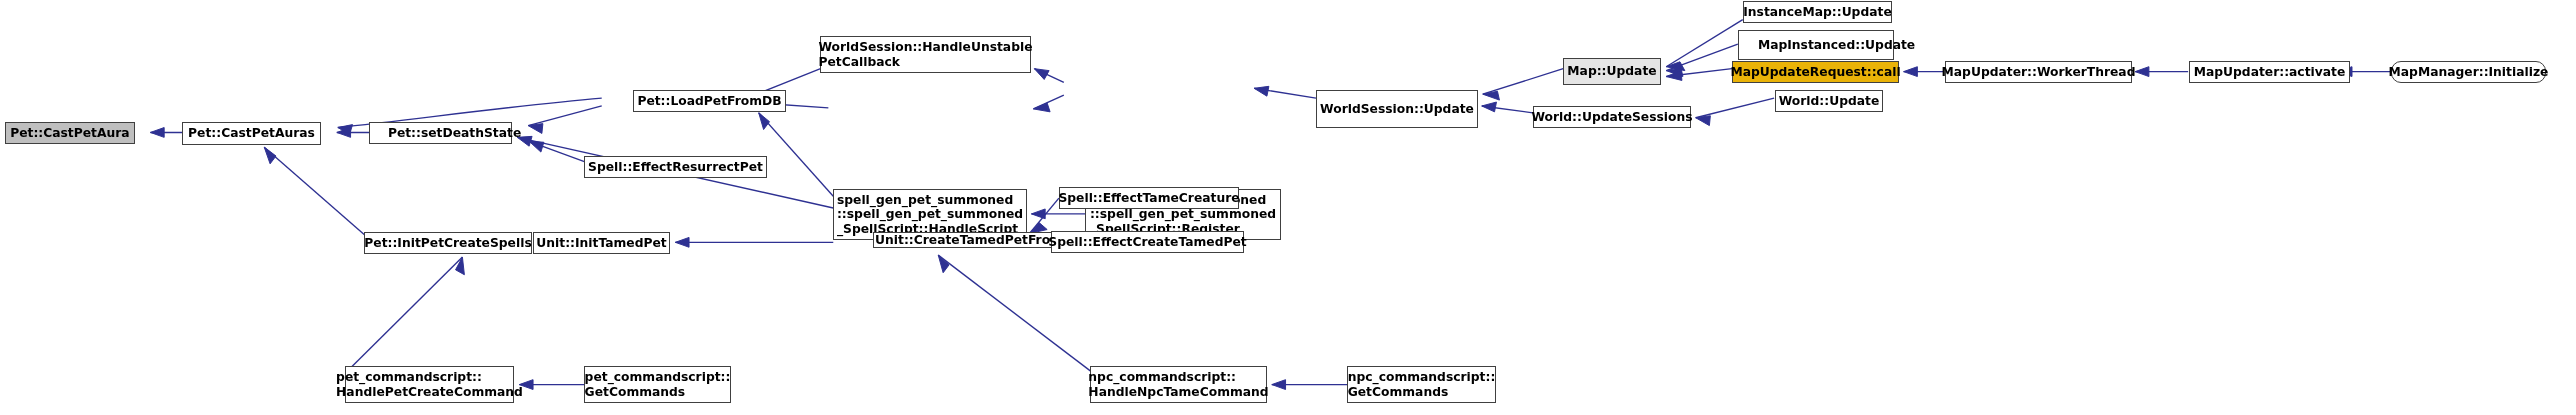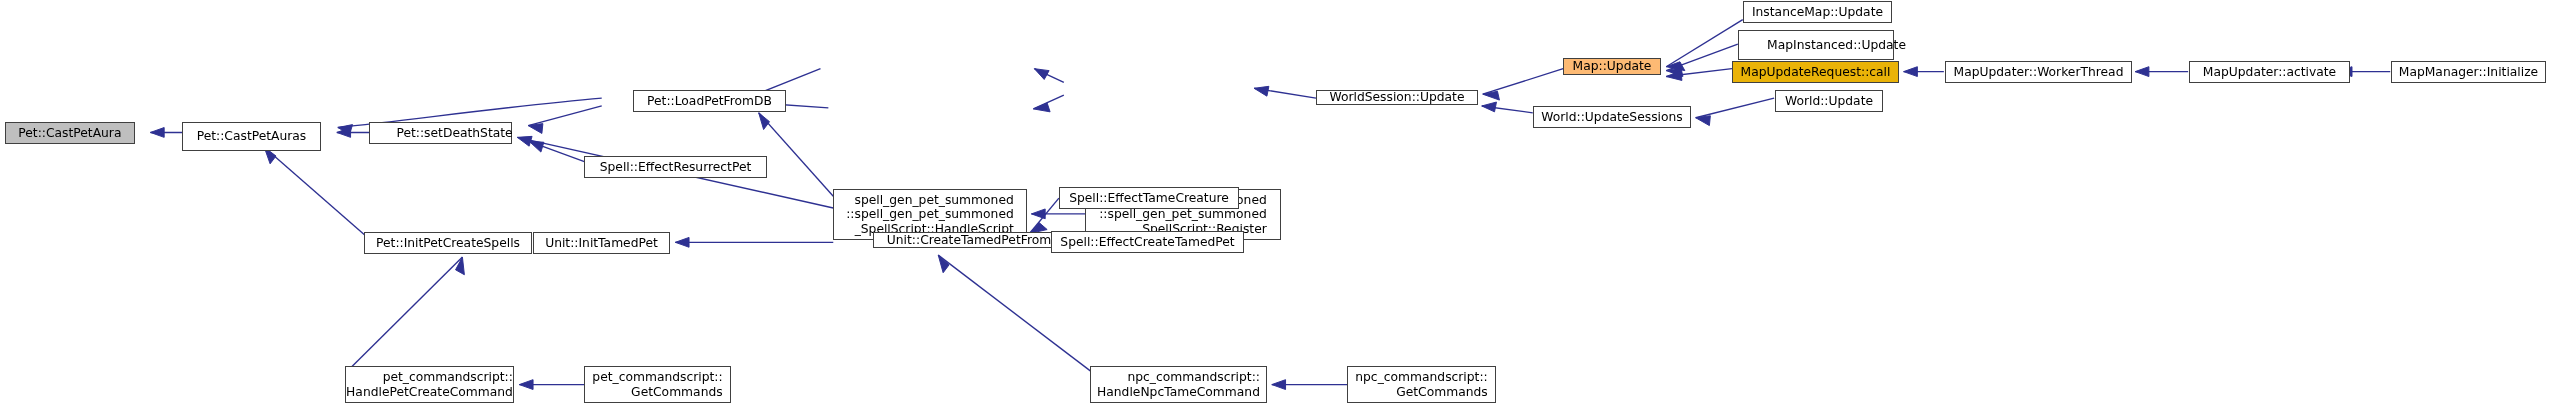--- a/index.html
+++ b/index.html
@@ -22,29 +22,30 @@
     width: 2576px;
     height: 415px;
     pointer-events: none;
   }
   .node {
     position: absolute;
     box-sizing: border-box;
     display: flex;
     align-items: center;
     justify-content: center;
-    text-align: right;
+    text-align: left;
     border: 1px solid #404040;
     background: #ffffff;
     color: #000000;
     font-size: 12.3px;
     line-height: 14.2px;
     letter-spacing: 0px;
     white-space: pre-line;
     padding: 0 2.9px;
+    font-weight: bold;
   }
   .node.current {
     background: #bfbfbf;
     border-color: #404040;
   }
   .node.thick {
     border-width: 1.5px;
   }
 </style>
 </head>
@@ -109,41 +110,43 @@
       <path d="M351,380 L470,262" stroke="#2e3192" stroke-width="1.4" fill="none"></path>
       <path d="M470,262 L463,275 L472,280 Z" fill="#2e3192" stroke="#2e3192" stroke-width="1"></path>
       <path d="M595,392 L528,392" stroke="#2e3192" stroke-width="1.4" fill="none"></path>
       <path d="M528,392 L542,387 L542,397 Z" fill="#2e3192" stroke="#2e3192" stroke-width="1"></path>
       <path d="M1110,378 L955,260" stroke="#2e3192" stroke-width="1.4" fill="none"></path>
       <path d="M955,260 L966,270 L960,278 Z" fill="#2e3192" stroke="#2e3192" stroke-width="1"></path>
       <path d="M1372,392 L1295,392" stroke="#2e3192" stroke-width="1.4" fill="none"></path>
       <path d="M1295,392 L1309,387 L1309,397 Z" fill="#2e3192" stroke="#2e3192" stroke-width="1"></path>
     </svg>
 <div class="node current" style="left: 4.9px; top: 122px; width: 130px; height: 21.6px; border-color: rgb(64, 64, 64); background: rgb(191, 191, 191);">Pet::CastPetAura</div>
-    <div class="node thick" style="left: 182px; top: 122px; width: 139px; height: 29px; border-color: rgb(64, 64, 64); background: rgb(255, 255, 255);">Pet::CastPetAuras</div>
+    <div class="node thick" style="left: 182px; top: 122px; width: 139px; height: 23px; border-color: rgb(64, 64, 64); background: rgb(255, 255, 255);">Pet::CastPetAuras</div>
     <div class="node thick" style="left: 369px; top: 122px; width: 143px; height: 21.6px; border-color: rgb(64, 64, 64); background: rgb(255, 255, 255); padding-left: 31px;">Pet::setDeathState</div>
     <div class="node thick" style="left: 601px; top: 90px; width: 153px; height: 21.6px; border-color: rgb(64, 64, 64); background: rgb(255, 255, 255); margin-left: 32px;">Pet::LoadPetFromDB</div>
     <div class="node thick" style="left: 584px; top: 156px; width: 183px; height: 21.6px; border-color: rgb(64, 64, 64); background: rgb(255, 255, 255);">Spell::EffectResurrectPet</div>
     <div class="node thick" style="left: 364px; top: 232px; width: 168px; height: 21.6px; border-color: rgb(64, 64, 64); background: rgb(255, 255, 255);">Pet::InitPetCreateSpells</div>
+    <div class="node thick" style="left: 820px; top: 36px; width: 211px; height: 37px; border-color: rgb(64, 64, 64); background: rgb(255, 255, 255);">WorldSession::HandleUnstable
+PetCallback</div>
     <div class="node thick" style="left: 833px; top: 189px; width: 194px; height: 51px; border-color: rgb(64, 64, 64); background: rgb(255, 255, 255);">spell_gen_pet_summoned
 ::spell_gen_pet_summoned
 _SpellScript::HandleScript</div>
     <div class="node thick" style="left: 1085px; top: 189px; width: 196px; height: 51px; border-color: rgb(64, 64, 64); background: rgb(255, 255, 255);">spell_gen_pet_summoned
 ::spell_gen_pet_summoned
 _SpellScript::Register</div>
-    <div class="node thick" style="left: 1316px; top: 90px; width: 162px; height: 15px; border-color: rgb(64, 64, 64); background: rgb(255, 255, 255);">WorldSession::Update</div>
-    <div class="node thick" style="left: 1563px; top: 58px; width: 98px; height: 17px; border-color: rgb(64, 64, 64); background: #fdba74;">Map::Update</div>
+    <div class="node thick" style="left: 1316px; top: 90px; width: 162px; height: 38px; border-color: rgb(64, 64, 64); background: rgb(255, 255, 255);">WorldSession::Update</div>
+    <div class="node thick" style="left: 1563px; top: 58px; width: 98px; height: 27px; border-color: rgb(64, 64, 64); background: #e5e5e5;">Map::Update</div>
     <div class="node thick" style="left: 1533px; top: 106px; width: 158px; height: 21.6px; border-color: rgb(64, 64, 64); background: rgb(255, 255, 255);">World::UpdateSessions</div>
     <div class="node thick" style="left: 1743px; top: 1px; width: 149px; height: 21.6px; border-color: rgb(64, 64, 64); background: rgb(255, 255, 255);">InstanceMap::Update</div>
     <div class="node thick" style="left: 1738px; top: 30px; width: 156px; height: 30px; border-color: rgb(64, 64, 64); background: rgb(255, 255, 255); padding-left: 44px;">MapInstanced::Update</div>
     <div class="node thick" style="left: 1732px; top: 61px; width: 167px; height: 21.6px; border-color: rgb(64, 64, 64); background: #eab308;">MapUpdateRequest::call</div>
     <div class="node thick" style="left: 1775px; top: 90px; width: 108px; height: 21.6px; border-color: rgb(64, 64, 64); background: rgb(255, 255, 255);">World::Update</div>
     <div class="node thick" style="left: 1945px; top: 61px; width: 187px; height: 21.6px; border-color: rgb(64, 64, 64); background: rgb(255, 255, 255);">MapUpdater::WorkerThread</div>
     <div class="node thick" style="left: 2189px; top: 61px; width: 161px; height: 21.6px; border-color: rgb(64, 64, 64); background: rgb(255, 255, 255);">MapUpdater::activate</div>
-    <div class="node thick" style="left: 2391px; top: 61px; width: 155px; height: 21.6px; border-color: rgb(64, 64, 64); background: rgb(255, 255, 255);">MapManager::Initialize</div>
+    <div class="node thick" style="left: 2391px; top: 61px; width: 155px; height: 21.6px; border-color: rgb(64, 64, 64); background: rgb(255, 255, 255); border-radius: 10px;">MapManager::Initialize</div>
     <div class="node thick" style="left: 533px; top: 232px; width: 137px; height: 21.6px; border-color: rgb(64, 64, 64); background: rgb(255, 255, 255);">Unit::InitTamedPet</div>
     <div class="node thick" style="left: 833px; top: 232px; width: 192px; height: 16px; border-color: rgb(64, 64, 64); background: rgb(255, 255, 255); margin-left: 40px;">Unit::CreateTamedPetFrom</div>
     <div class="node thick" style="left: 1059px; top: 187px; width: 180px; height: 21.6px; border-color: rgb(64, 64, 64); background: rgb(255, 255, 255);">Spell::EffectTameCreature</div>
     <div class="node thick" style="left: 1051px; top: 231px; width: 193px; height: 21.6px; border-color: rgb(64, 64, 64); background: rgb(255, 255, 255);">Spell::EffectCreateTamedPet</div>
     <div class="node thick" style="left: 345px; top: 366px; width: 169px; height: 37px; border-color: rgb(64, 64, 64); background: rgb(255, 255, 255);">pet_commandscript::
 HandlePetCreateCommand</div>
     <div class="node thick" style="left: 584px; top: 366px; width: 147px; height: 37px; border-color: rgb(64, 64, 64); background: rgb(255, 255, 255);">pet_commandscript::
 GetCommands</div>
     <div class="node thick" style="left: 1090px; top: 366px; width: 177px; height: 37px; border-color: rgb(64, 64, 64); background: rgb(255, 255, 255);">npc_commandscript::
 HandleNpcTameCommand</div>

